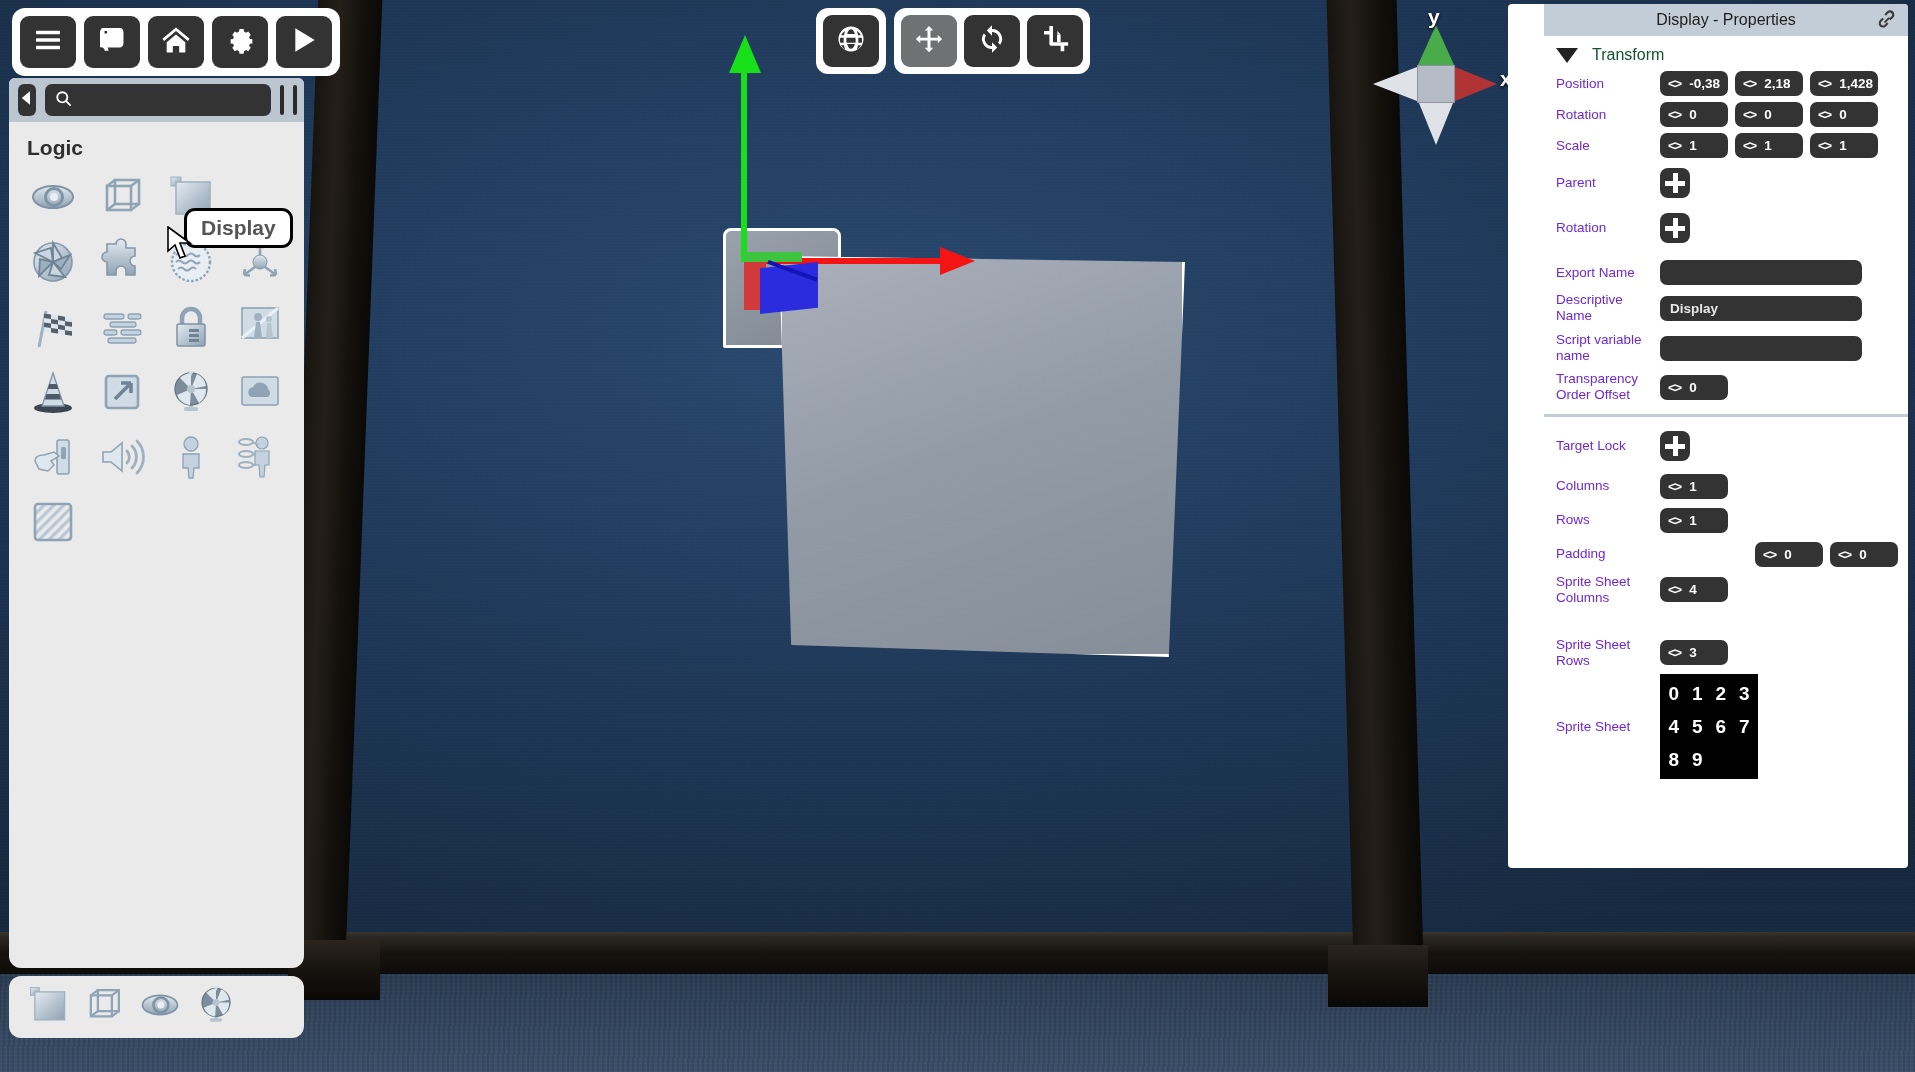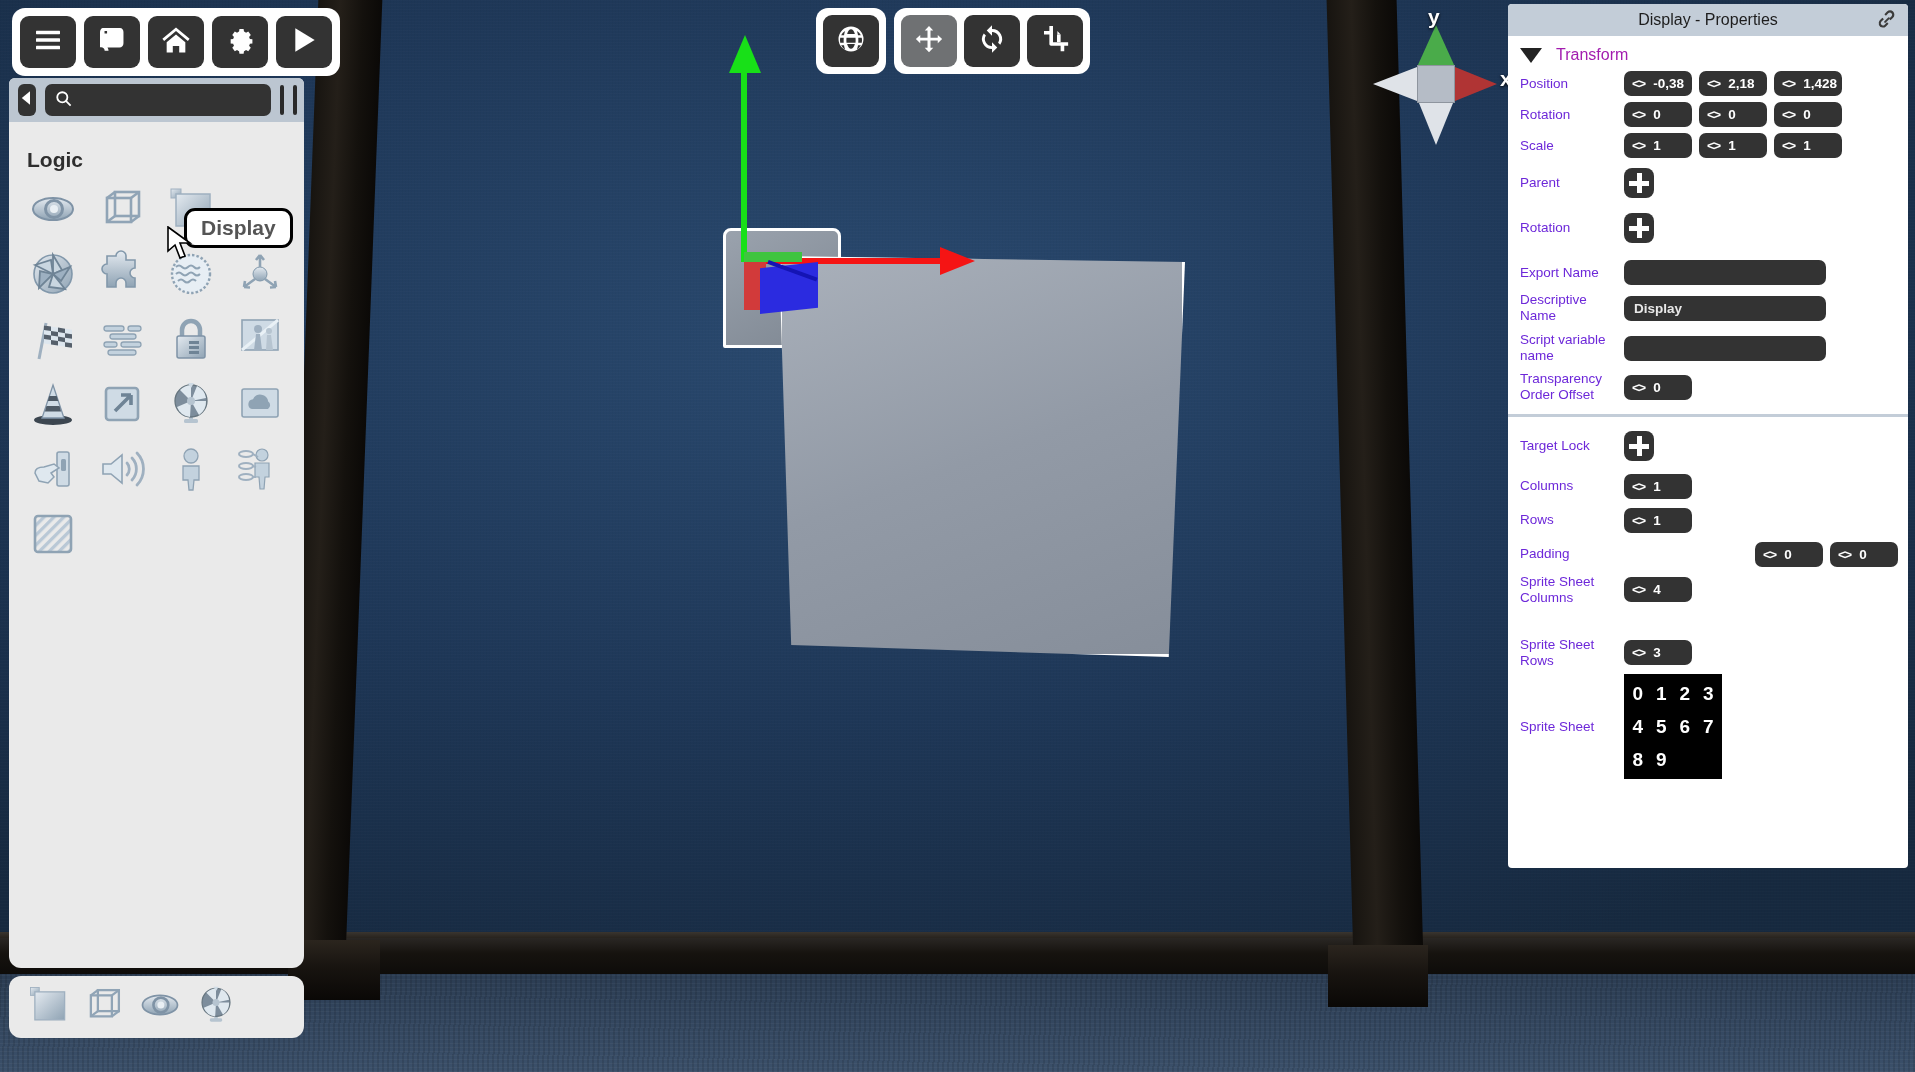--- a/index.html
+++ b/index.html
@@ -151,21 +151,21 @@
     color: #ffffff; font-size: 14px; font-family:"Liberation Sans", sans-serif;
   }
   .search-input::placeholder { color:#8a8a8a; }
   .toggle-sq {
     width: 30px; height: 30px; border-radius: 7px; cursor:pointer;
     border: 2px solid #2a2a2a;
   }
   .toggle-sq.white { background:#ffffff; }
   .toggle-sq.dark { background:#3a3a3a; }
 
-  #lp-content { padding: 24px 0 0 0; position: relative; height: 846px; border-radius: 18px; }
+  #lp-content { padding: 12px 0 0 0; position: relative; height: 846px; border-radius: 18px; }
   .section-title {
     font-size: 21px; font-weight: bold; color:#2e2e2e; padding: 2px 0 10px 18px;
   }
   .icon-grid {
     display: grid; grid-template-columns: repeat(4, 1fr);
     row-gap: 8px; padding: 0 10px;
   }
   .icon-cell {
     height: 57px; display:flex; align-items:center; justify-content:center; cursor:pointer;
     position: relative;
@@ -193,38 +193,39 @@
     display:flex; align-items:center; gap: 6px; padding: 0 14px;
   }
   #lp-bottom .icon-cell { height: 50px; width: 50px; }
   #lp-bottom .icon-cell svg { width: 42px; height: 42px; }
 
   
   #props {
     position: absolute; left: 1508px; top: 4px; width: 400px; height: 864px;
     background: #ffffff; border-radius: 4px;
     overflow: hidden;
+    padding-left: 36px;
   }
   #props-header {
     height: 32px; background: #c3cdd8;
     display: flex; align-items: center; justify-content: center;
     position: relative;
   }
   #props-title { font-size: 16px; color:#1d1d1d; font-weight: normal; }
   #props-link {
     position: absolute; right: 9px; top: 4px; width: 24px; height: 24px; cursor:pointer;
   }
   #props-link svg { width: 24px; height: 24px; fill: #3b3b3b; }
 
   .collapse-row {
     display: flex; align-items: center; gap: 14px; padding: 10px 0 4px 12px;
   }
   .tri-down { width:0;height:0; border-left:11px solid transparent; border-right:11px solid transparent;
     border-top:15px solid #232323; cursor:pointer; }
-  .collapse-row span { font-size: 16px; color:#a21caf; }
+  .collapse-row span { font-size: 16px; color:#14532d; }
 
   .prop-row {
     display: flex; align-items: center; padding: 3px 10px 3px 12px; min-height: 30px;
   }
   .prop-label {
     width: 104px; font-size: 13.5px; color:#6d28d9; line-height: 1.15; flex-shrink:0;
   }
   .fields { display: flex; gap: 7px; align-items:center; flex-wrap: nowrap; }
   .numfield {
     height: 25px; min-width: 64px; background:#333333; border-radius: 7px;

